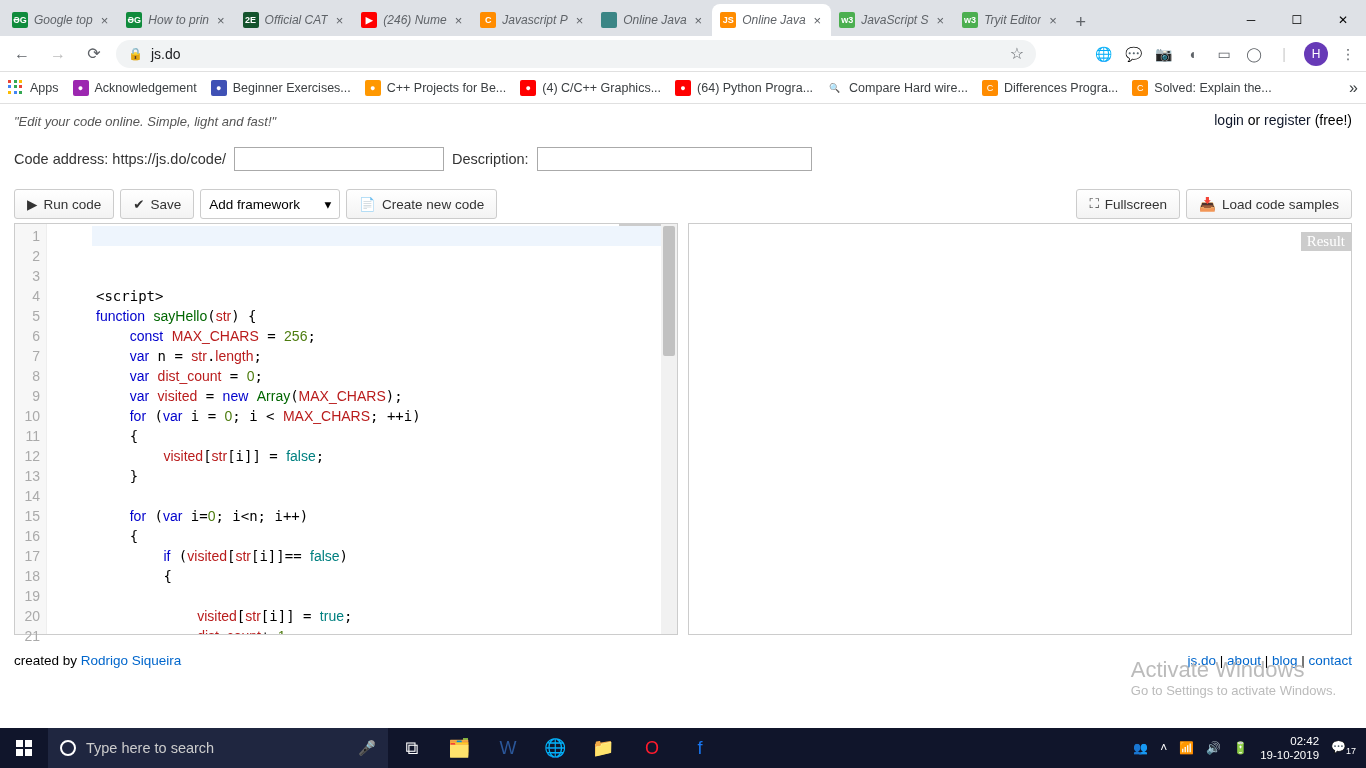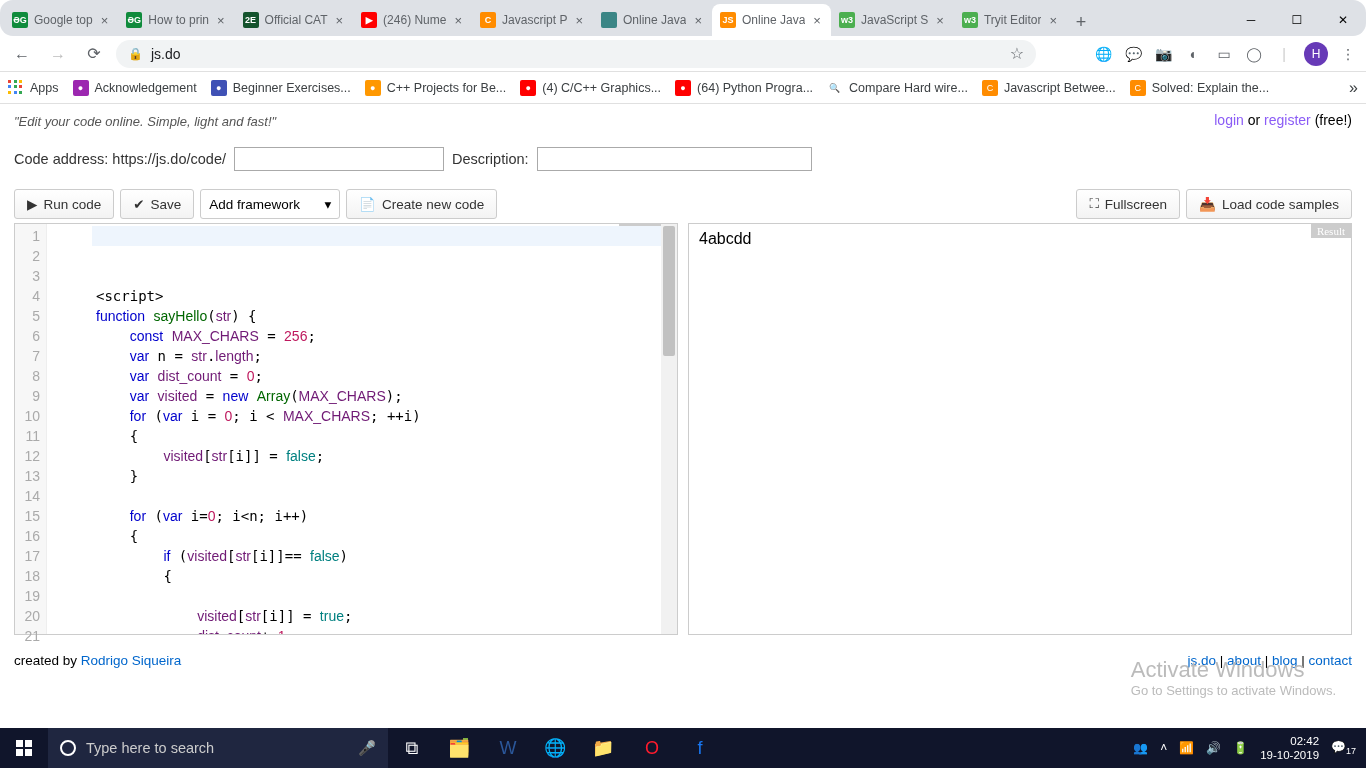--- a/index.html
+++ b/index.html
@@ -1,23 +1,23 @@
 <!DOCTYPE html>
 <html><head>
 <meta charset="utf-8">
 <style>
 * { margin:0; padding:0; box-sizing:border-box; font-family:"Segoe UI",Arial,sans-serif; }
 body { width:1366px; height:768px; overflow:hidden; background:#fff; position:relative; }
 
 
-.tabstrip { height:36px; background:#dee1e6; display:flex; align-items:flex-end; padding-left:4px;border-radius:13px; }
+.tabstrip { height:36px; background:#dee1e6; display:flex; align-items:flex-end; padding-left:4px; }
 .tab { height:32px; display:flex; align-items:center; padding:0 8px; font-size:12px; color:#5f6368; border-radius:8px 8px 0 0; min-width:100px; max-width:130px; cursor:pointer; gap:6px;}
 .tab.active { background:#fff; }
 .tab .favicon { width:16px; height:16px; flex-shrink:0; display:flex; align-items:center; justify-content:center; font-size:9px; font-weight:bold; color:#fff; border-radius:2px; }
-.tab .tablabel { overflow:hidden; white-space:nowrap; text-overflow:ellipsis; flex:1;}
+.tab .tablabel { overflow:hidden; white-space:nowrap; text-overflow:ellipsis; flex:1;font-style:italic;}
 .tab .tabclose { font-size:13px; color:#5f6368; padding:0 2px;}
 .newtab { width:28px; height:28px; display:flex; align-items:center; justify-content:center; font-size:18px; color:#5f6368; cursor:pointer;}
 .winctrls { margin-left:auto; display:flex; }
 .winctrl { width:46px; height:32px; display:flex; align-items:center; justify-content:center; font-size:12px; cursor:pointer;}
 
 .addrbar { height:36px; background:#fff; display:flex; align-items:center; padding:0 8px; gap:8px; border-bottom:1px solid #e0e0e0;}
 .navicon { width:28px; height:28px; display:flex; align-items:center; justify-content:center; color:#5f6368; border-radius:50%; font-size:16px;}
 .omnibox { flex:1; height:28px; background:#f1f3f4; border-radius:14px; display:flex; align-items:center; padding:0 12px; gap:8px; max-width:920px;}
 .lock { font-size:12px; color:#5f6368;}
 .url { font-size:14px; color:#202124;}
@@ -32,43 +32,43 @@
 .appgrid span{ background:#5f6368; width:3px; height:3px; }
 .appgrid .r{background:#ea4335}.appgrid .y{background:#fbbc04}.appgrid .g{background:#34a853}.appgrid .b{background:#4285f4}
 
 
 .page { padding:8px 14px; }
 .logo { font-size:28px; font-weight:bold; }
 .logo .js { color:#ff8c00; }
 .logo .sub { color:#999; font-weight:normal; font-size:24px;}
 .tag { font-style:italic; color:#555; font-size:13px; margin-top:2px;}
 .toplinks { position:absolute; right:14px; top:112px; font-size:14px;}
-.toplinks a { color:#8b5cf6; text-decoration:none;text-align:center;}
+.toplinks a { color:#0f172a; text-decoration:none;text-align:center;}
 .formrow { margin-top:18px; display:flex; align-items:center; gap:8px; font-size:14.5px; color:#333;}
 .formrow input { height:24px; border:1px solid #aaa; padding:0 4px; font-size:14px;}
 .formrow .codeurl { width:210px;}
 .formrow .desc { width:275px;}
 
 .toolbar { margin-top:18px; display:flex; align-items:center; gap:6px;}
 .btn { height:30px; border:1px solid #ccc; background:linear-gradient(#fff,#f3f3f3); border-radius:3px; padding:0 12px; font-size:13.5px; display:flex; align-items:center; gap:6px; cursor:pointer; color:#333;}
 .sel { height:30px; border:1px solid #ccc; background:#fff; border-radius:3px; padding:0 8px; font-size:13.5px; display:flex; align-items:center; gap:10px; cursor:pointer; width:140px; justify-content:space-between;}
 .toolbar-right { margin-left:auto; display:flex; gap:6px;}
 
 .panes { margin-top:4px; display:flex; gap:10px; height:412px;}
 .editor { flex:0 0 664px; border:1px solid #ccc; position:relative; display:flex; font-family:Consolas,monospace; font-size:14px;}
 .editor .badge { position:absolute; right:0; top:0; background:#ccc; color:#fff; font-size:11px; padding:1px 6px; font-family:"Segoe UI";}
 .gutter { width:32px; background:#f7f7f7; border-right:1px solid #eee; text-align:right; padding:2px 6px 2px 0; color:#aaa; line-height:20px;}
 .code { flex:1; padding:2px 4px; line-height:20px; white-space:pre; overflow:hidden; position:relative;margin-left:45px;}
 .code .hl-line { position:absolute; left:0; right:0; top:2px; height:20px; background:#eef5fd; z-index:0;}
 .code pre { position:relative; z-index:1; font-family:Consolas,monospace; font-size:14px; margin:0;}
-.kw{color:#0000cc}.fn{color:#006600}.num{color:#be185d}.id{color:#701a75}.bool{color:#008080}
+.kw{color:#0000cc}.fn{color:#006600}.num{color:#4d7c0f}.id{color:#b91c1c}.bool{color:#008080}
 .scroll { width:16px; background:#f1f1f1; position:relative;}
 .scroll .thumb { position:absolute; left:2px; right:2px; top:2px; height:130px; background:#c1c1c1; border-radius:2px;}
 .result { flex:1; border:1px solid #ccc; position:relative; padding:6px 10px; font-family:"Times New Roman",serif; font-size:16px;}
-.result .badge { position:absolute; right:0; top:0; background:#ccc; color:#fff; font-size:11px; padding:1px 6px; font-family:"Segoe UI";}
+.result .badge { position:absolute; right:0; top:8px; background:#ccc; color:#fff; font-size:15px; padding:1px 6px; font-family:"Segoe UI";}
 
 .footer { display:flex; justify-content:space-between; padding:10px 14px 0; font-size:13.5px;align-items:center;}
 .footer a { color:#0066cc; text-decoration:none;}
 .watermark { position:absolute; right:30px; bottom:70px; color:#bbb; text-align:left;}
 .watermark .t1{font-size:22px;margin-top:24px;}
 .watermark .t2{font-size:13px;}
 
 
 .taskbar { position:absolute; bottom:0; left:0; right:0; height:40px; background:#10152b; display:flex; align-items:center; color:#fff;}
 .taskbar .start { width:48px; height:40px; display:flex; align-items:center; justify-content:center;}
@@ -197,21 +197,21 @@
       <div class="bi">
         <span class="bic" style="background:#ff0000;color:#fff">●</span>
         <span>(64) Python Progra...</span>
       </div>
       <div class="bi">
         <span class="bic" style="background:transparent;color:#333">🔍</span>
         <span>Compare Hard wire...</span>
       </div>
       <div class="bi">
         <span class="bic" style="background:#ff8c00;color:#fff">C</span>
-        <span>Javascript Betwee...</span>
+        <span>Differences Progra...</span>
       </div>
       <div class="bi">
         <span class="bic" style="background:#ff8c00;color:#fff">C</span>
         <span>Solved: Explain the...</span>
       </div>
     </div>
   <div style="margin-left:auto;font-size:16px;cursor:pointer">»</div>
 </div>
 
 <div class="page">
@@ -305,21 +305,20 @@
         }
     }
 </pre>
       </div>
       <div class="scroll">
           <div class="thumb"></div>
         </div>
     </div>
     <div class="result">
       <div class="badge">Result</div>
-      <div>4abcdd</div>
     </div>
   </div>
 </div>
 
 <div class="watermark">
   <div class="t1">Activate Windows</div>
   <div class="t2">Go to Settings to activate Windows.</div>
 </div>
 
 <div class="footer">

